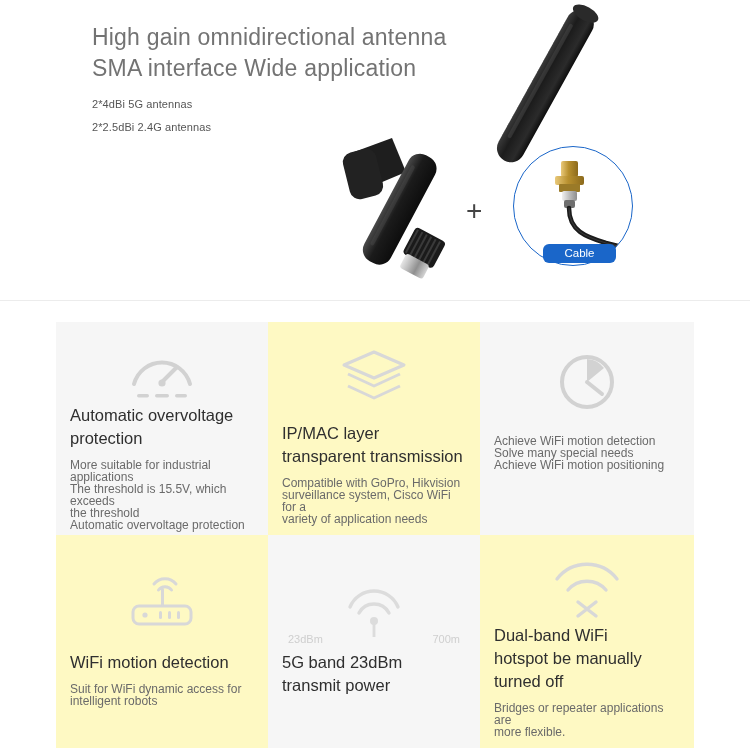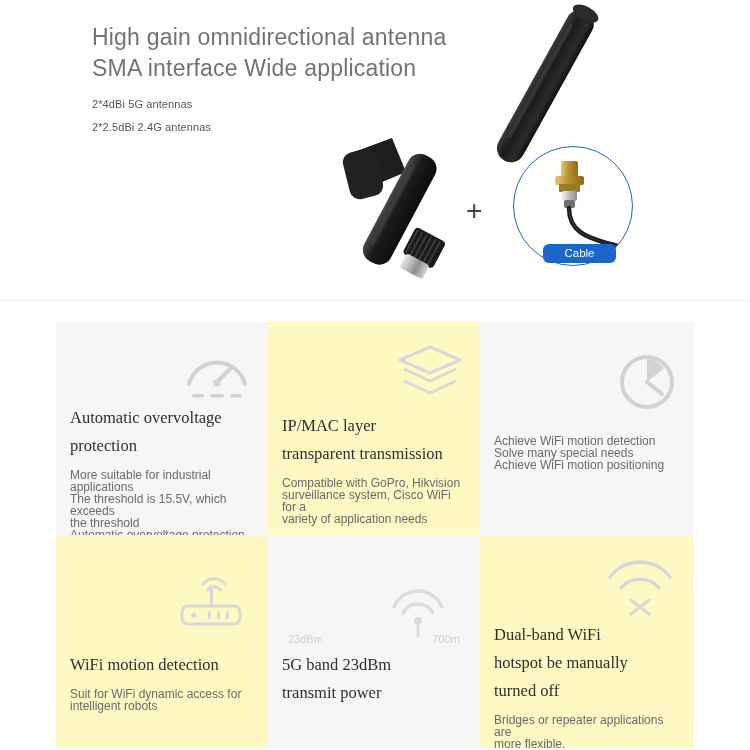--- a/index.html
+++ b/index.html
@@ -105,29 +105,28 @@
     position: relative;
     width: 100%; height: 100%;
     padding: 16px 14px 10px 14px;
     display: flex;
     flex-direction: column;
   }
   .cell-icon {
     height: 88px;
     display: flex;
     align-items: center;
-    justify-content: flex-end;
+    justify-content: center;
   }
   .cell-title {
     font-size: 16.5px;
-    line-height: 28px;
+    line-height: 23px;
     color: #2f2f2f;
     margin-top: 4px;
     white-space: pre-line;
-    font-family: Liberation Serif, serif;
   }
   .cell-body {
     margin-top: 9px;
     font-size: 12px;
     line-height: 12px;
     color: #6a6a6a;
     white-space: pre-line;
   }
   .cell.bottom .cell-inner { justify-content: flex-start; }
   .cell.bottom .cell-icon { height: 96px; }

